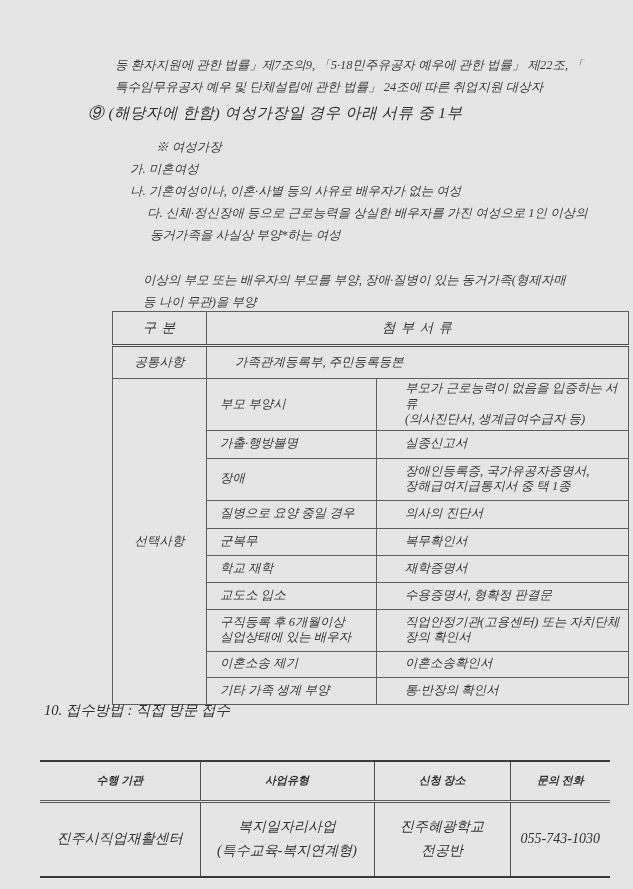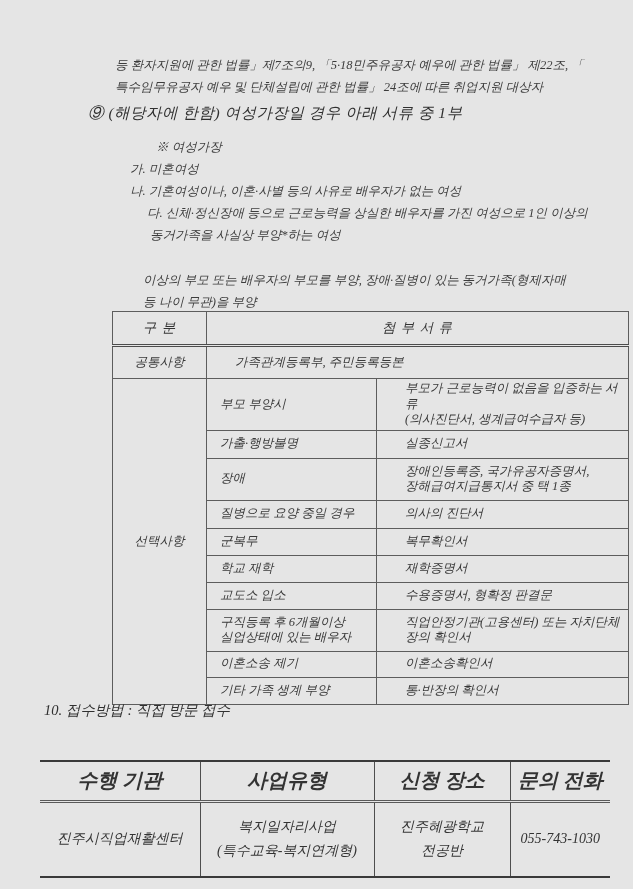--- a/index.html
+++ b/index.html
@@ -82,21 +82,21 @@
   table.t2 {
     position:absolute; left:40px; top:760px;
     width:570px; border-collapse:collapse; table-layout:fixed;
     color:#333;
   }
   .t2 col.b1 { width:160px; }
   .t2 col.b2 { width:174px; }
   .t2 col.b3 { width:136px; }
   .t2 col.b4 { width:100px; }
   .t2 th {
-    height:40px; font-size:20px; font-weight:bold; text-align:center;
+    height:40px; font-size:11px; font-weight:bold; text-align:center;
     border-top:2px solid #3a3a3a;
     border-bottom:3px double #5a5a5a;
     vertical-align:middle;
   }
   .t2 td {
     height:76px; font-size:14px; text-align:center; vertical-align:middle;
     border-bottom:2px solid #3a3a3a;
     white-space:pre-line; line-height:24px;
   }
   .t2 th + th, .t2 td + td { border-left:1px solid #4e4e4e;margin-top:20px; }

